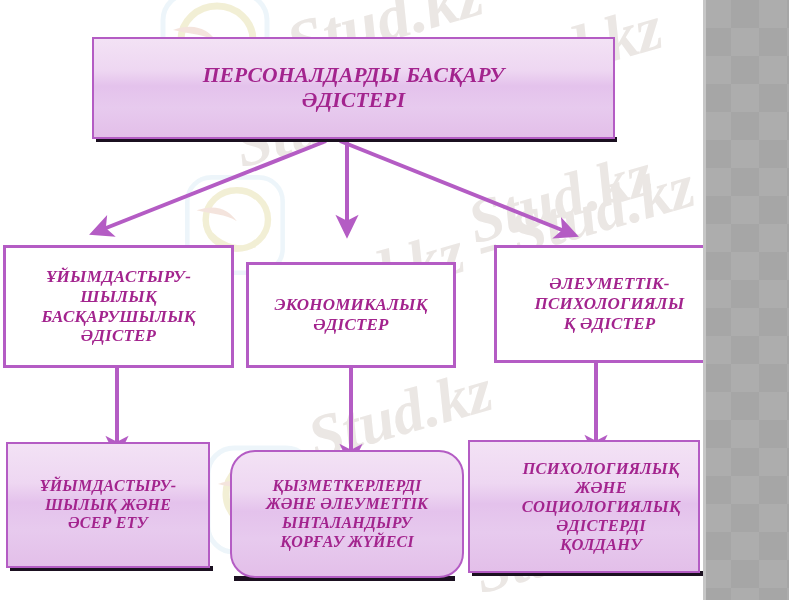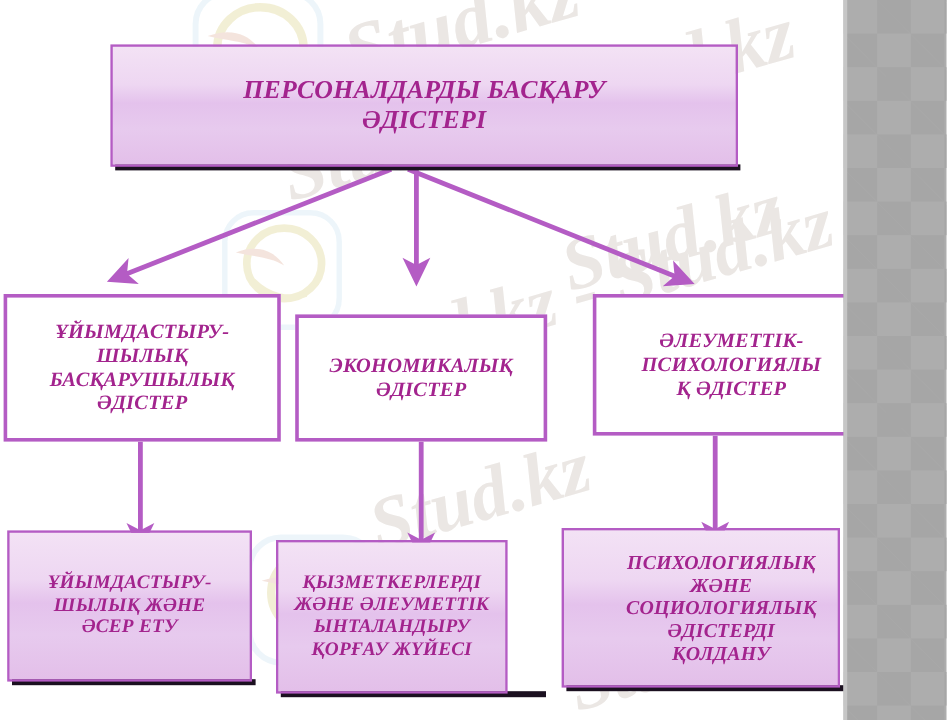--- a/index.html
+++ b/index.html
@@ -197,21 +197,21 @@
   <div class="shadow" style="left:10px; top:566px; width:203px; height:5px;"></div>
   <div class="node grad" style="left:6px; top:442px; width:204px; height:126px; font-size:16px;">
     <div class="txt">
       <div>ҰЙЫМДАСТЫРУ-</div>
       <div>ШЫЛЫҚ ЖӘНЕ</div>
       <div>ӘСЕР ЕТУ</div>
     </div>
   </div>
 
   <div class="shadow" style="left:234px; top:576px; width:221px; height:5px;"></div>
-  <div class="node grad" style="left:230px; top:450px; width:193px; height:128px; font-size:16px;">
+  <div class="node grad" style="left:230px; top:450px; width:234px; height:128px; font-size:16px;border-radius:25px;">
     <div class="txt">
       <div>ҚЫЗМЕТКЕРЛЕРДІ</div>
       <div>ЖӘНЕ ӘЛЕУМЕТТІК</div>
       <div>ЫНТАЛАНДЫРУ</div>
       <div>ҚОРҒАУ ЖҮЙЕСІ</div>
     </div>
   </div>
 
   <div class="shadow" style="left:472px; top:571px; width:231px; height:5px;"></div>
   <div class="node grad" style="left:468px; top:440px; width:232px; height:133px; font-size:16.5px;padding-left:40px;">

